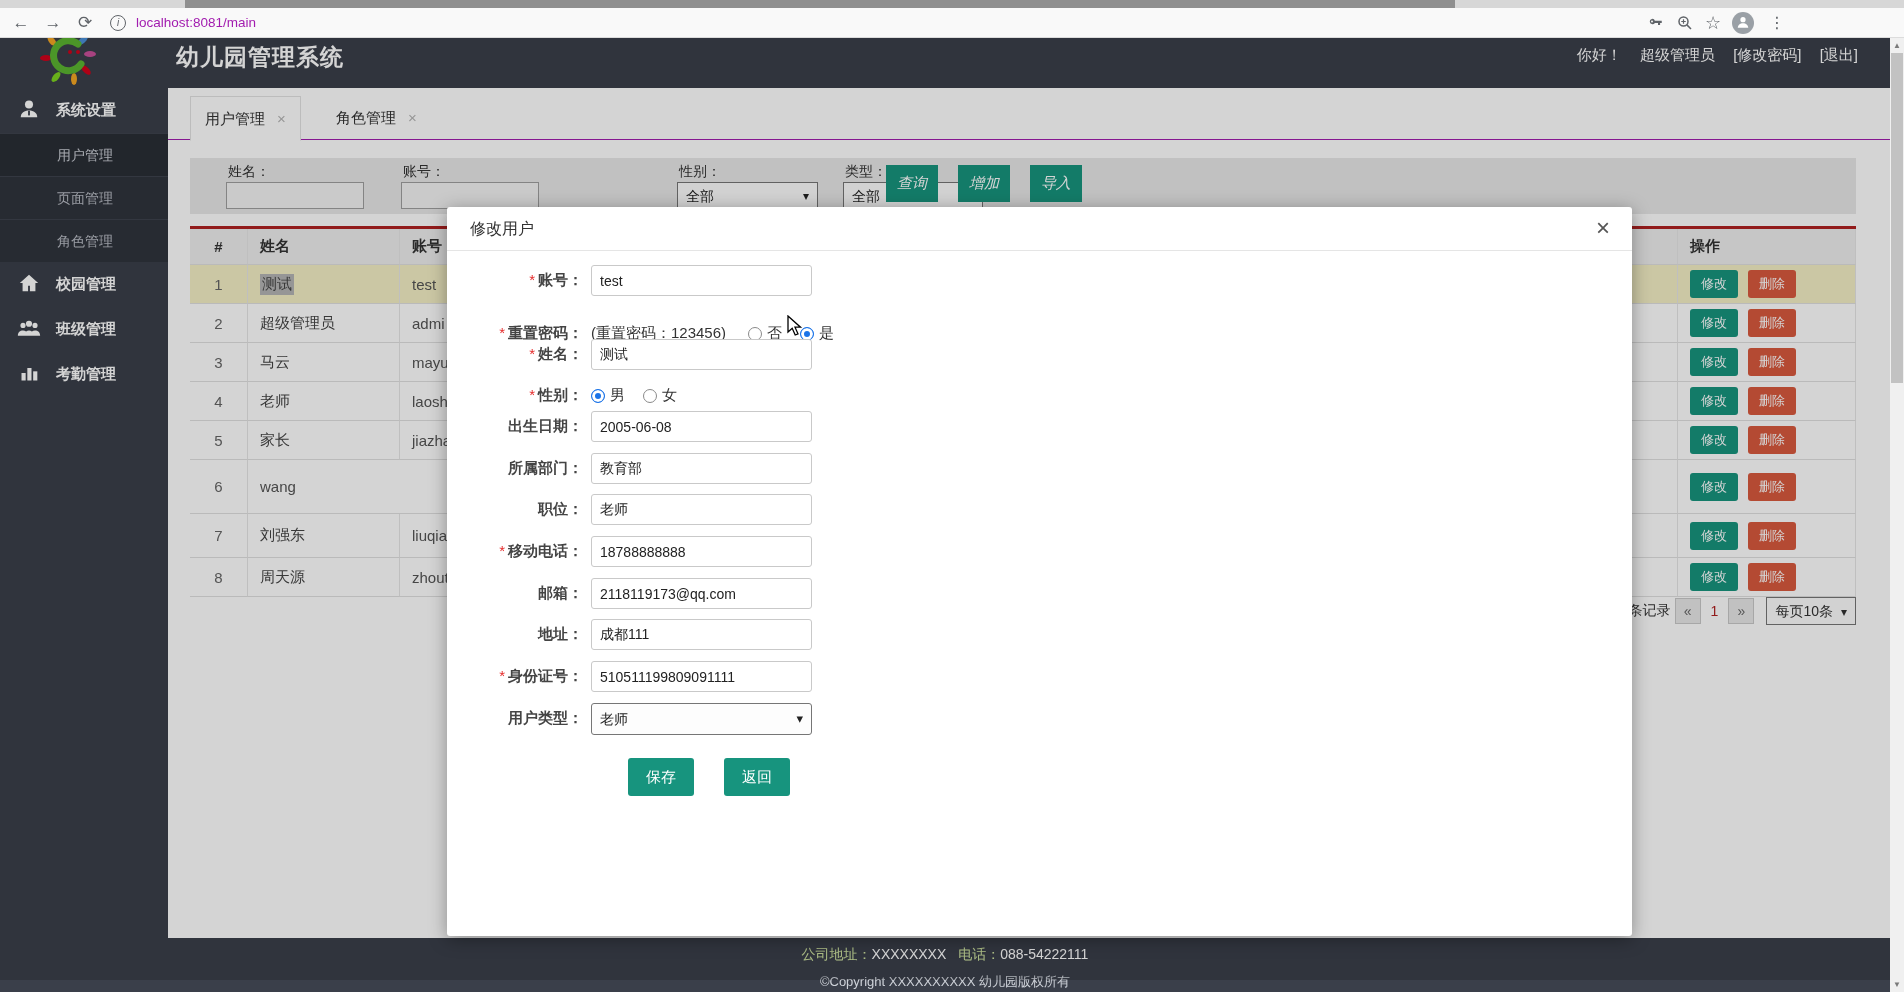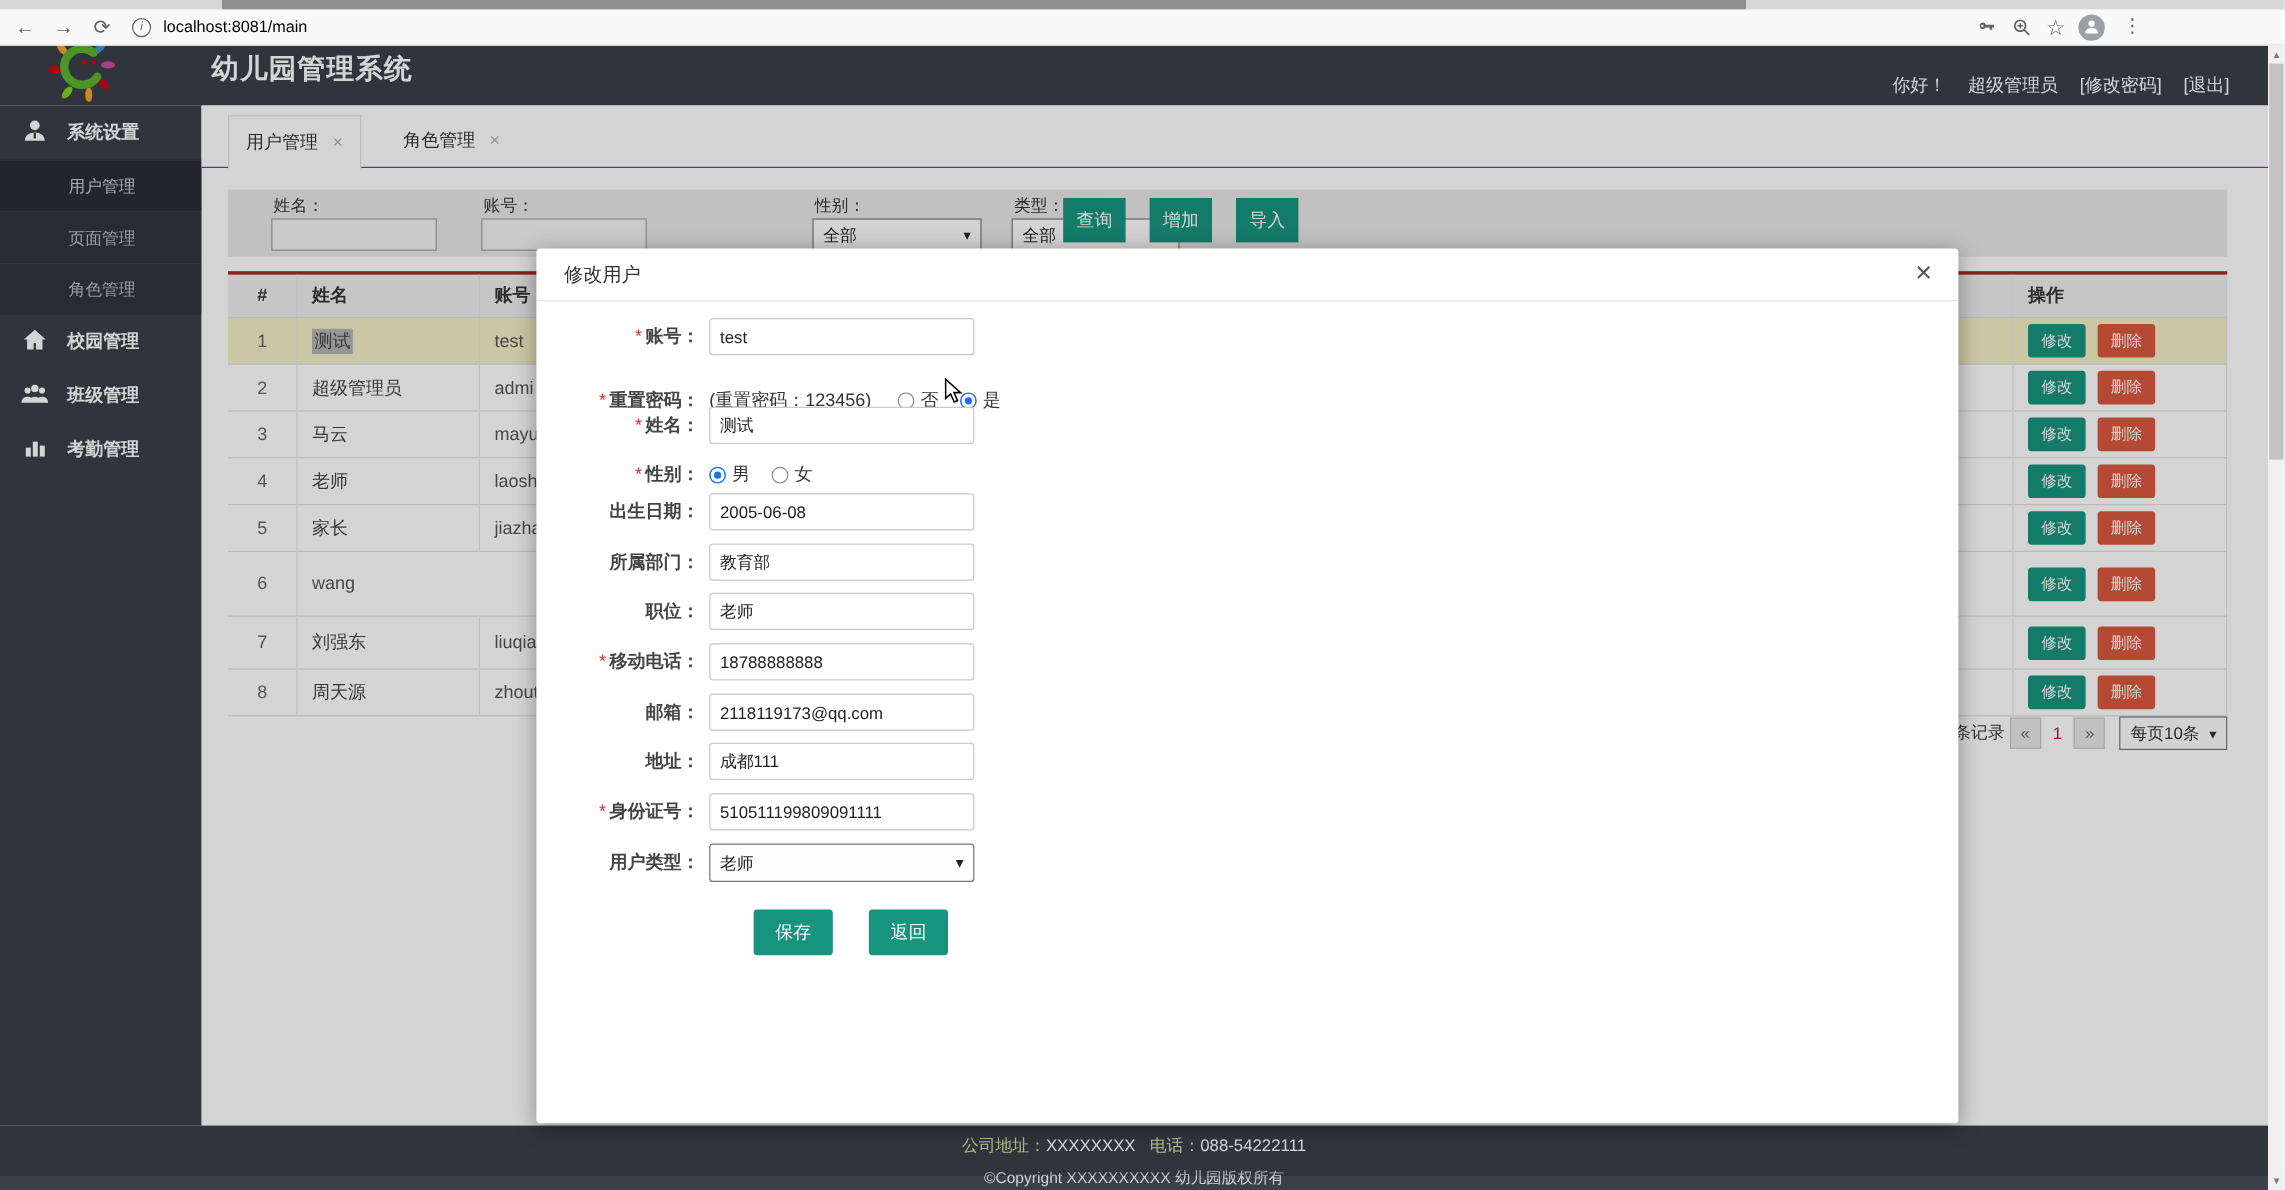--- a/index.html
+++ b/index.html
@@ -7,51 +7,51 @@
   body { font-family:"Liberation Sans","DejaVu Sans",sans-serif; }
   .stage { position:relative; width:1904px; height:992px; background:#fff; overflow:hidden; }
 
   
   .chrome { position:absolute; left:0; top:0; width:1904px; height:38px; z-index:300; background:#f7f7f7; }
   .tabstrip { position:absolute; left:0; top:0; width:1904px; height:8px;
     background:linear-gradient(to right,#d7d7d7 0 185px,#8f8f8f 185px 1455px,#d7d7d7 1455px); }
   .toolbar { position:absolute; left:0; top:8px; width:1904px; height:30px; background:#f9f9f9; border-bottom:1px solid #dcdcdc; }
   .tb-ic { position:absolute; top:0; height:30px; line-height:30px; text-align:center; width:26px; font-size:17px; color:#5f6368; cursor:default; }
   .info-badge { position:absolute; top:7px; width:16px; height:16px; border:1.5px solid #5f6368; border-radius:50%; color:#5f6368; font-size:10px; line-height:13px; text-align:center; font-style:italic; }
-  .url { position:absolute; top:0; height:30px; line-height:30px; font-size:13.5px; color:#000000; }
+  .url { position:absolute; top:0; height:30px; line-height:30px; font-size:13.5px; color:#a21caf; }
   .avatar-circle { position:absolute; top:4px; width:22px; height:22px; border-radius:50%; background:#9aa0a6; text-align:center; }
   .avatar-circle svg { margin-top:3px; }
 
   
   .app { position:absolute; left:0; top:26px; width:1904px; height:954px; background:#fff;padding-left:40px; }
   .appheader { position:absolute; left:0; top:0; width:1890px; height:62px; background:#3a3f4a; }
   .logo { position:absolute; left:34px; top:4px; }
   .apptitle { position:absolute; left:176px; top:16px; font-size:23px; font-weight:bold; color:#fff; letter-spacing:1px; }
-  .hdr-links { position:absolute; right:32px; top:20px; font-size:15px; color:#fff;margin-top:16px; }
+  .hdr-links { position:absolute; right:32px; top:20px; font-size:15px; color:#fff; }
   .hdr-links span { margin-left:14px; cursor:default; }
 
   .sidebar { position:absolute; left:0; top:62px; width:168px; height:850px; background:#3a3f4a; }
   .side-item { position:relative; height:45px; display:flex; align-items:center; color:#fff; font-size:15px; font-weight:bold; cursor:pointer; }
   .side-icon { width:26px; margin-left:16px; margin-right:14px; text-align:center; }
   .submenu { background:#30343d; }
   .sub-item { height:43px; line-height:43px; padding-left:57px; color:#b9bdc5; font-size:14px; border-top:1px solid #3e434e; cursor:pointer; }
   .sub-item.active { background:#2a2e36; color:#c9cdd4; }
 
   .content { position:absolute; left:168px; top:62px; width:1722px; height:850px; background:#fff; }
   .tabbar { position:absolute; left:0; top:0; width:1722px; height:52px; border-bottom:1px solid #a21caf; background:#fff; }
   .tab { position:absolute; top:8px; height:45px; line-height:44px; font-size:15px; color:#333; padding:0 14px; cursor:pointer; }
   .tab.active { border:1px solid #e3e3e3; border-bottom:1px solid #fff; background:#fff; }
   .tab .x { color:#b5b5b5; margin-left:12px; font-size:15px; }
 
   .filter { position:absolute; left:22px; top:70px; width:1666px; height:56px; background:#e9e9e9; }
   .f-label { position:absolute; top:5px; font-size:14px; color:#333; }
   .f-input { position:absolute; top:24px; height:27px; width:138px; border:1px solid #9f9f9f; background:#f3f3f3; font-size:14px; padding:0 6px; }
   .f-select { position:absolute; top:24px; height:28px; width:141px; border:1px solid #767676; background:#fdfdfd; font-size:14px; line-height:26px; padding:0 8px; color:#222; cursor:pointer; }
   .f-select .chev { float:right; font-size:12px; font-weight:bold; }
-  .f-btn { position:absolute; top:7px; width:52px; height:37px; background:#17947e; color:#fff; border:none; font-size:15px; cursor:pointer; }
+  .f-btn { position:absolute; top:7px; width:52px; height:37px; background:#17947e; color:#fff; border:none; font-size:15px; cursor:pointer;font-style:italic; }
 
   .tbl { position:absolute; left:22px; top:138px; width:1666px; border-top:3px solid #b02121; font-size:15px; }
   .trow { display:flex; }
   .tc { border-bottom:1px solid #e0e0e0; border-right:1px solid #e6e6e6; display:flex; align-items:center; padding-left:12px; color:#444; overflow:hidden; white-space:nowrap; }
   .tc.c0 { width:58px; justify-content:center; padding-left:0; color:#666; }
   .tc.c1 { width:152px; }
   .tc.c2 { flex:1; color:#555; }
   .tc.c3 { width:178px; }
   .thead .tc { background:#efefef; font-weight:bold; color:#333; }
   .trow.sel .tc { background:#f4f0c6; }

